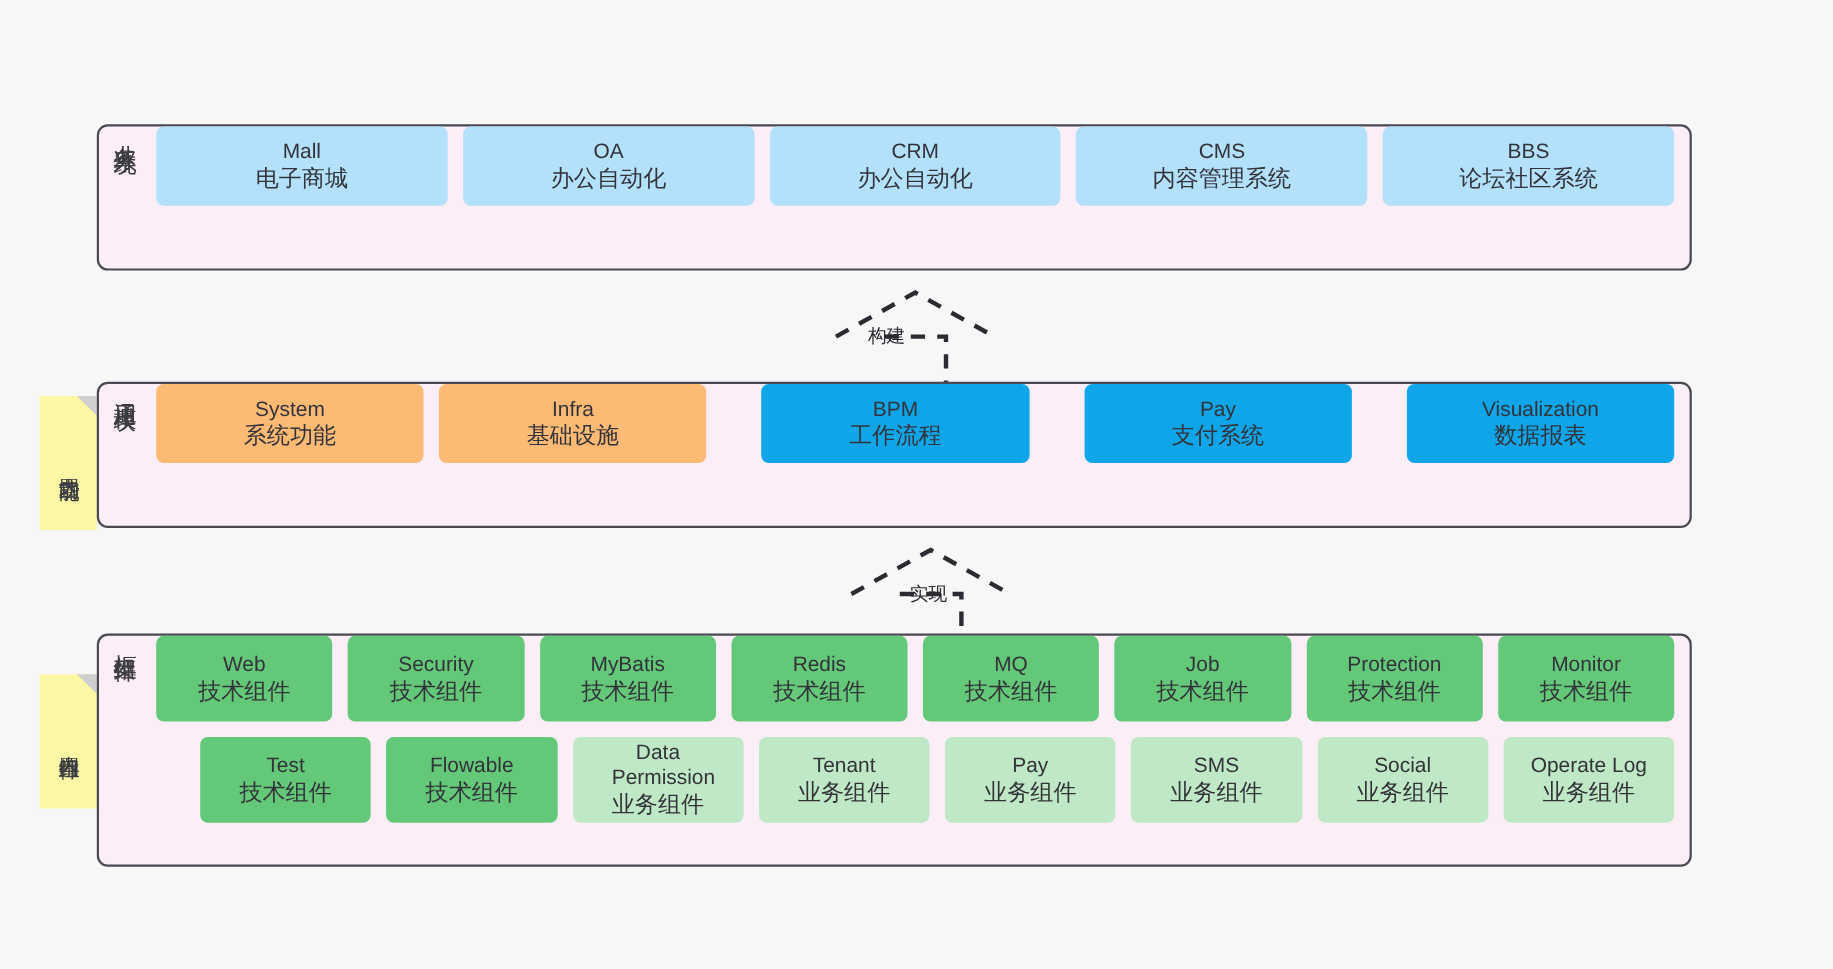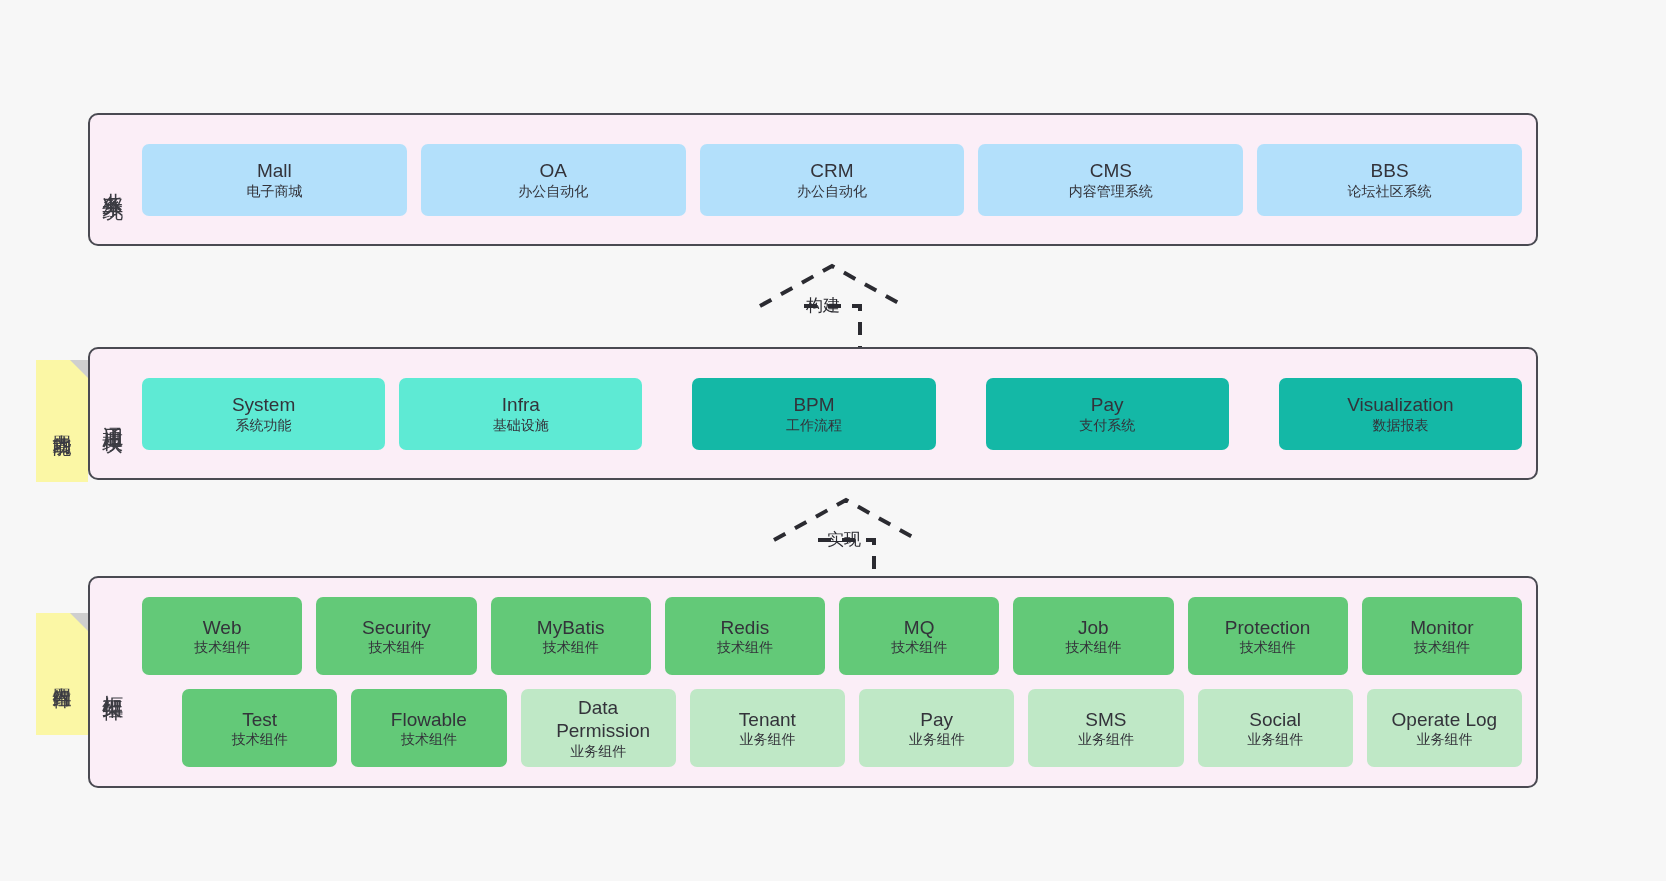--- a/index.html
+++ b/index.html
@@ -16,21 +16,21 @@
     overflow: hidden;
   }
 
   
   .layer {
     position: absolute;
     background: #fbeef7;
     border: 2px solid #4a4a52;
     border-radius: 10px;
     display: flex;
-    align-items: center;
+    align-items: flex-start;
   }
   .layer-title {
     flex: 0 0 auto;
     width: 46px;
     display: flex;
     align-items: center;
     justify-content: center;
     font-size: 21px;
     color: #3b3b42;
     letter-spacing: 2px;
@@ -61,25 +61,25 @@
     flex-direction: column;
     align-items: center;
     justify-content: center;
     text-align: center;
     color: #33333a;
     line-height: 1.22;
     padding: 6px 4px;
     user-select: none;
   }
   .node .ntitle { font-size: 19px; }
-  .node .nsub   { font-size: 14px; }
+  .node .nsub   { font-size: 21px; }
 
   .n-blue        { background: #b3e0fb; }
-  .n-red         { background: #5eead4; }
-  .n-pink        { background: #14b8a6; margin-left: 36px; }
+  .n-red         { background: #fdba74; }
+  .n-pink        { background: #0ea5e9; margin-left: 36px; }
   .n-green       { background: #63c978; }
   .n-lightgreen  { background: #bfe8c6; }
 
   
   .note {
     position: absolute;
     background: #fbf7a5;
     width: 52px;
     display: flex;
     align-items: center;
@@ -147,21 +147,21 @@
       </div>
     </div>
   </div>
 
   <div class="gen-arrow" style="left:752px; top:258px;">
     <svg width="160" height="100" viewBox="0 0 160 100" aria-hidden="true">
       <path d="M 8 48 L 80 8 L 152 48" fill="none" stroke="#2b2b31" stroke-width="4" stroke-dasharray="13,11" stroke-linecap="butt"></path>
       <path d="M 52 48 L 108 48 L 108 92 L 52 92" fill="none" stroke="#2b2b31" stroke-width="4" stroke-dasharray="13,11" stroke-linecap="butt"></path>
     </svg>
   </div>
-  <div class="gen-label" style="left:806px; top:294px;">构建</div>
+  <div class="gen-label" style="left:789px; top:294px;">构建</div>
 
   <div class="note" style="left:36px; top:360px; height:122px;">
     <span class="fold"></span>
     <span>内置功能</span>
   </div>
 
   <div class="layer" id="layer-modules" style="left:88px; top:347px; width:1450px; height:133px;">
     <div class="layer-title">通用模块</div>
     <div class="layer-body">
       <div class="row" style="height:72px;">

